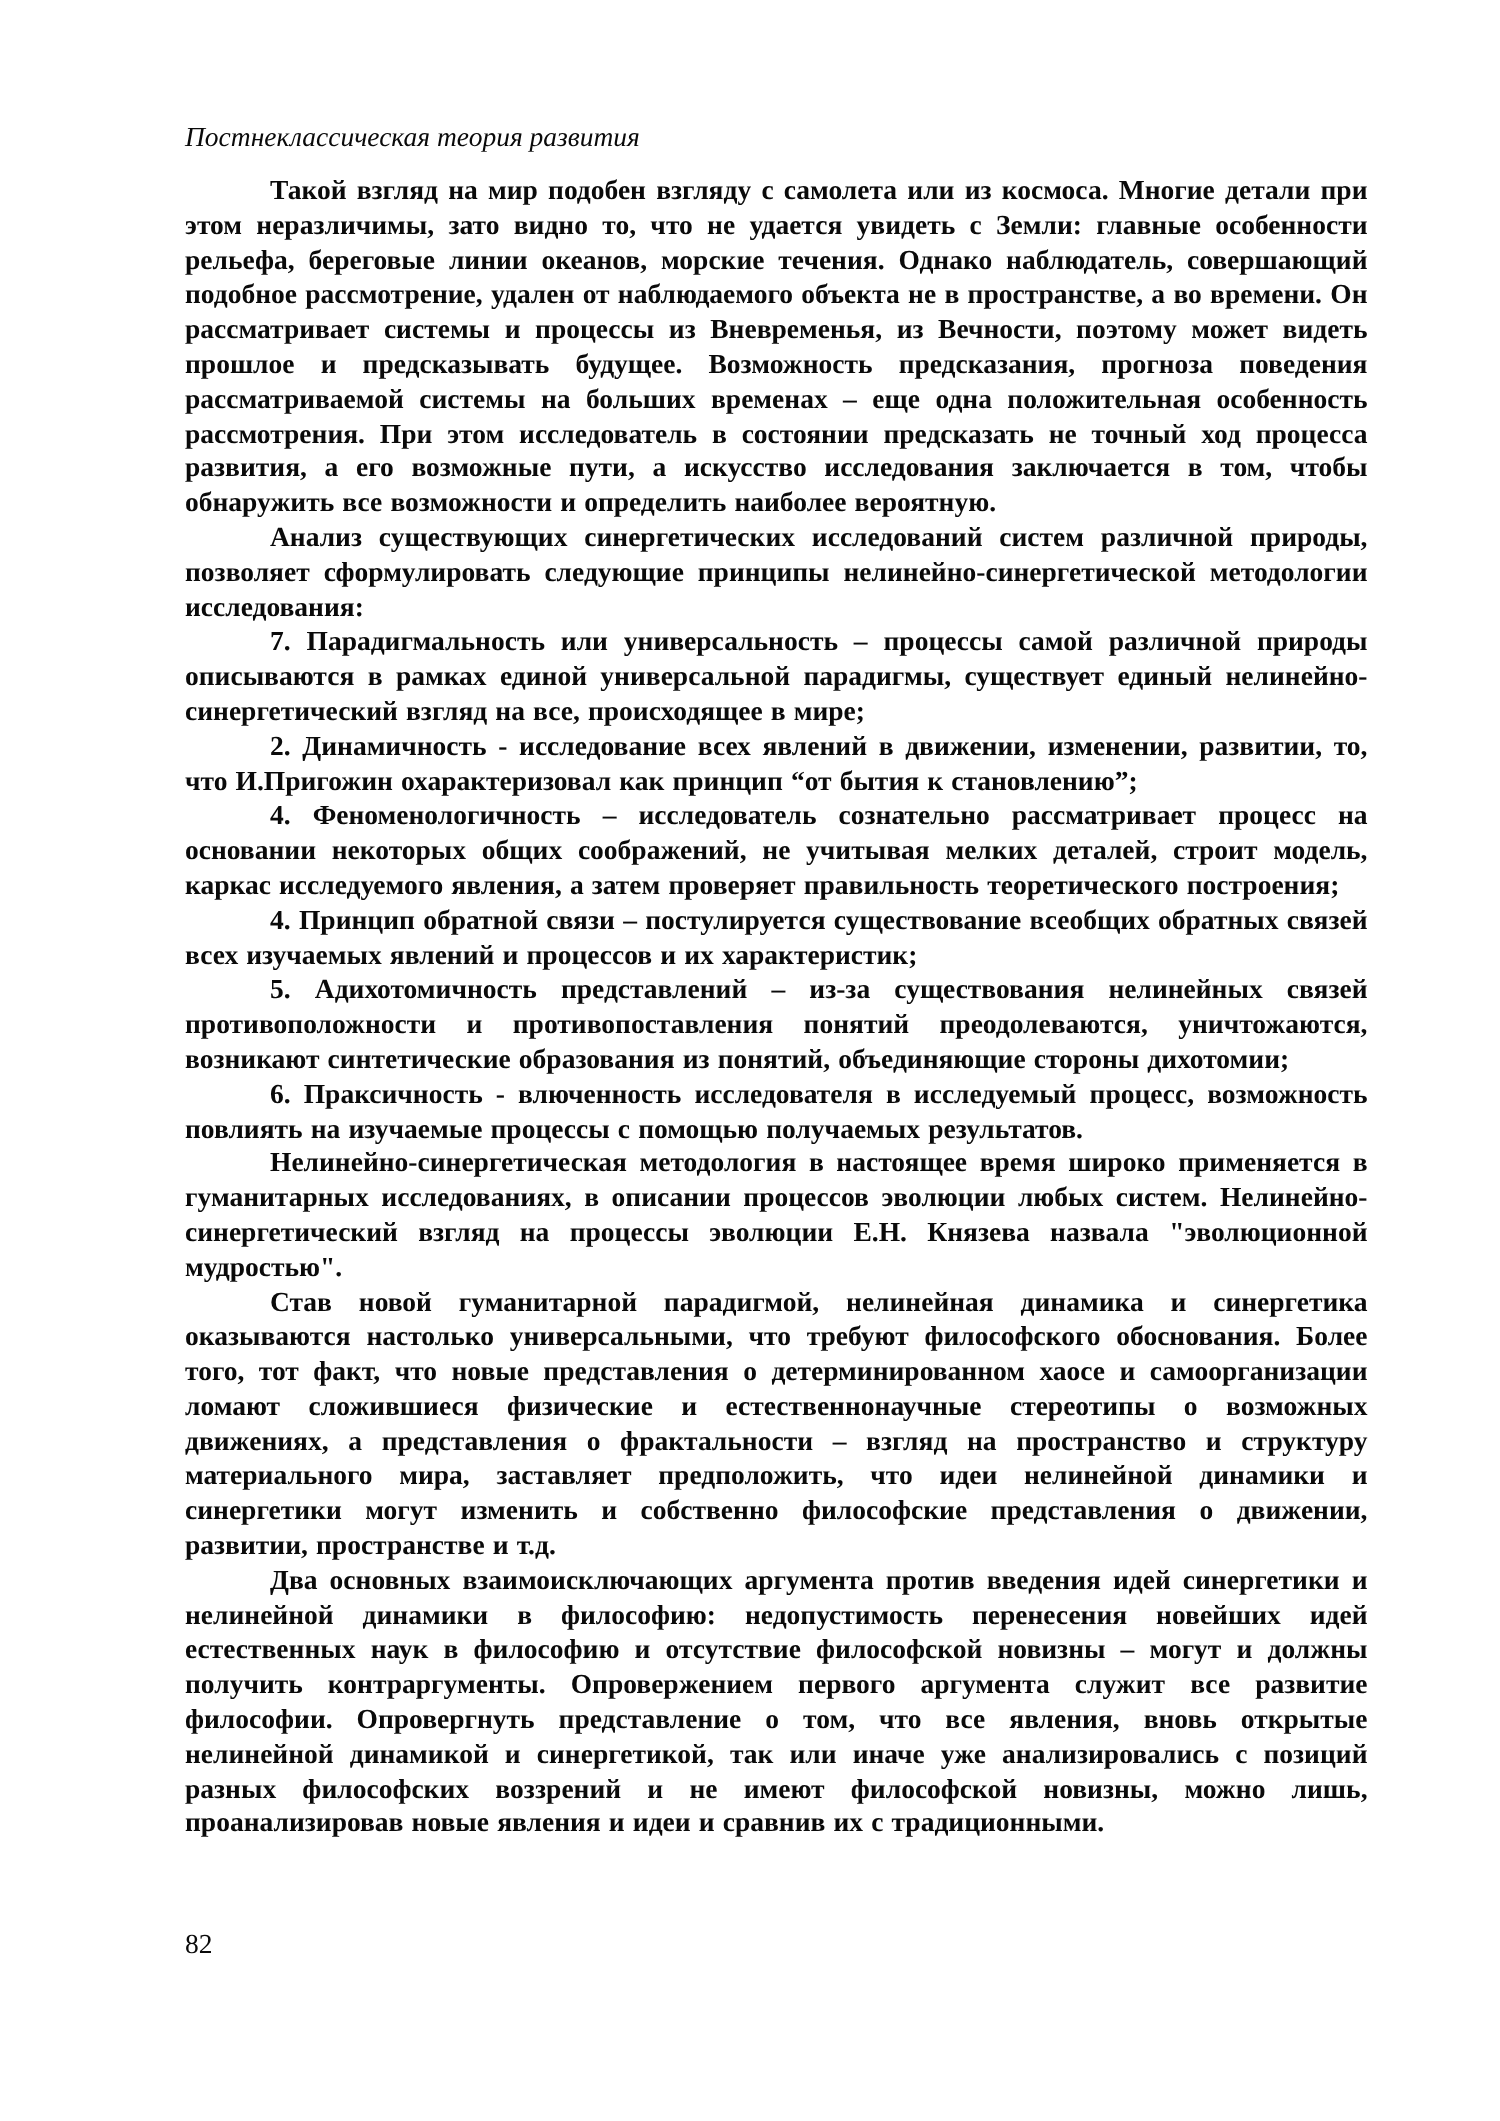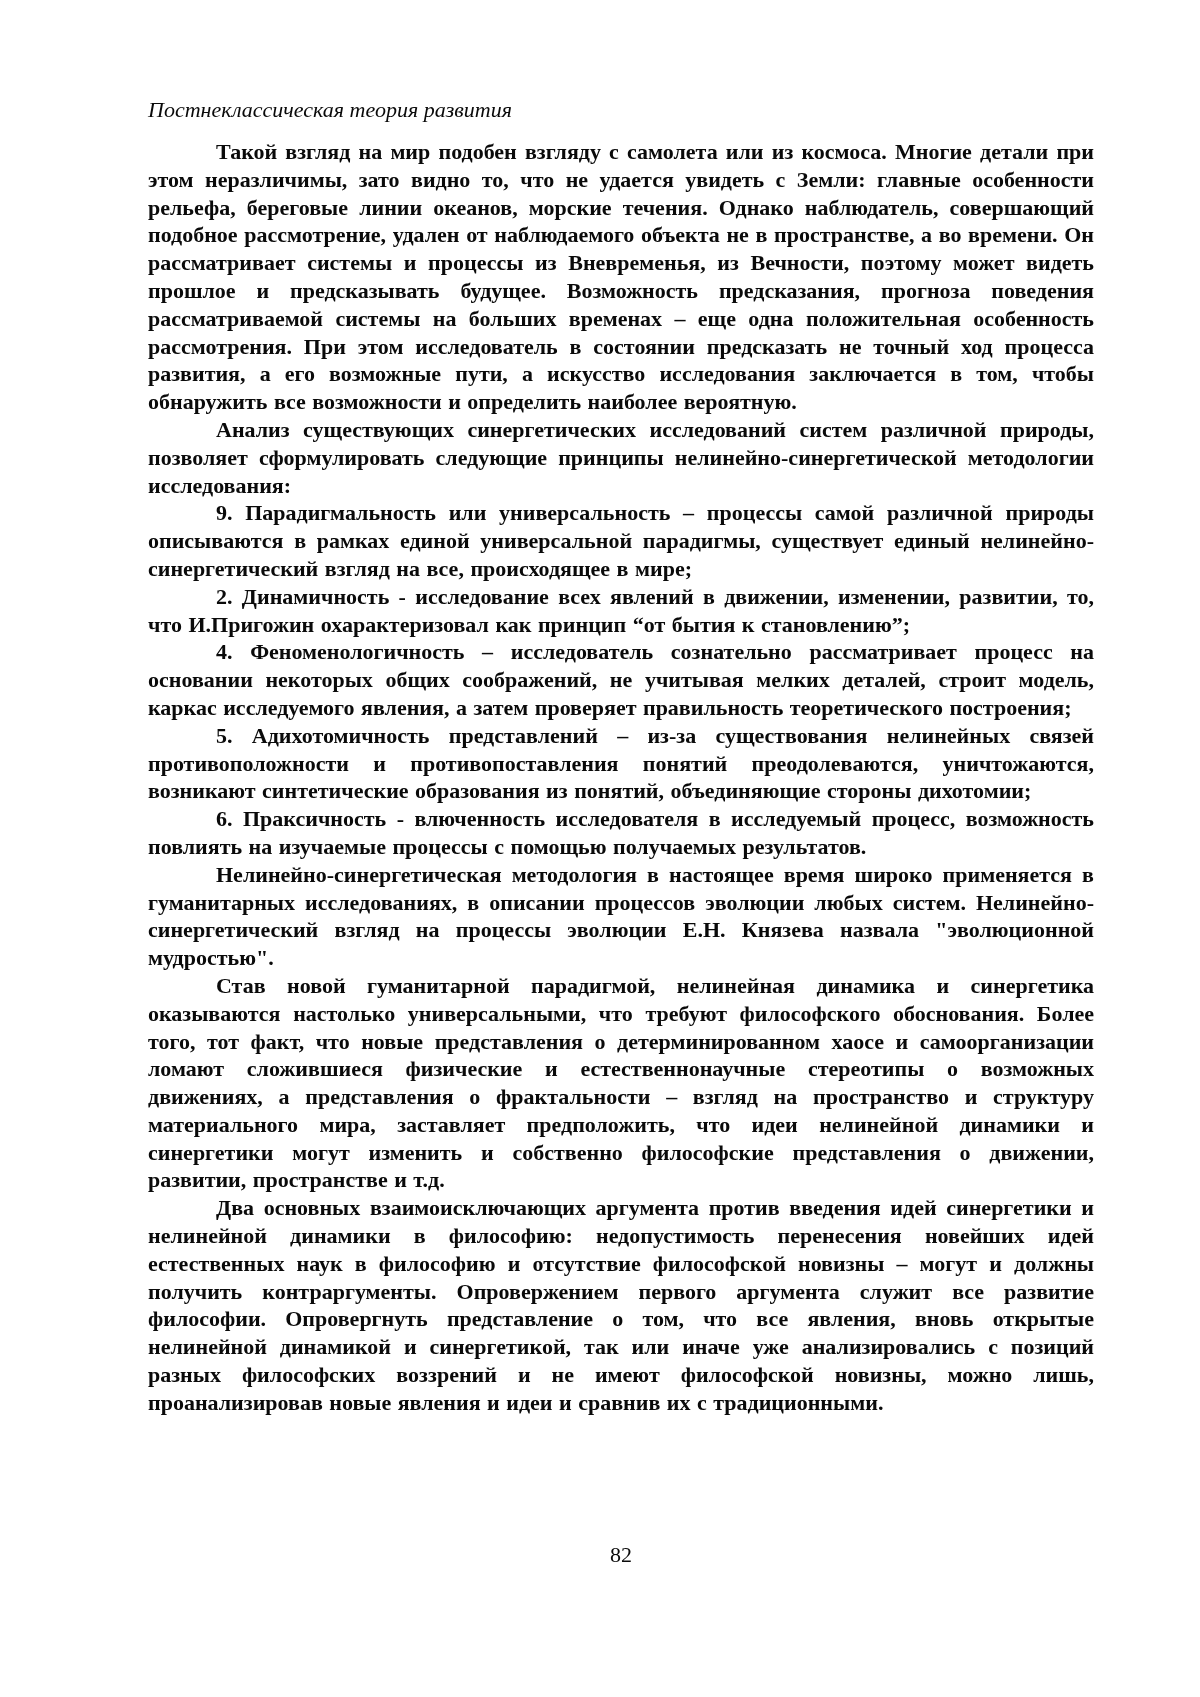--- a/index.html
+++ b/index.html
@@ -40,21 +40,21 @@
   .para {
     margin: 0;
     text-indent: 68px;
     word-spacing: 1px;
   }
   .page-number {
     position: absolute;
     left: 133px;
     top: 1541px;
     width: 946px;
-    text-align: center;
+    text-align: left;
     font-size: 22px;
     line-height: 27px;
   }
   .journal-line {
     position: absolute;
     left: 133px;
     top: 1574px;
     font-size: 22px;
     line-height: 27px;
     white-space: nowrap;
@@ -63,23 +63,24 @@
 </head>
 <body>
 
 <div class="page">
 
   <div class="running-title">Постнеклассическая теория развития</div>
 
   <div class="body-text">
     <p class="para">Такой взгляд на мир подобен взгляду с самолета или из космоса. Многие детали при этом неразличимы, зато видно то, что не удается увидеть с Земли: главные особенности рельефа, береговые линии океанов, морские течения. Однако наблюдатель, совершающий подобное рассмотрение, удален от наблюдаемого объекта не в пространстве, а во времени. Он рассматривает системы и процессы из Вневременья, из Вечности, поэтому может видеть прошлое и предсказывать будущее. Возможность предсказания, прогноза поведения рассматриваемой системы на больших временах – еще одна положительная особенность рассмотрения. При этом исследователь в состоянии предсказать не точный ход процесса развития, а его возможные пути, а искусство исследования заключается в том, чтобы обнаружить все возможности и определить наиболее вероятную.</p>
     <p class="para">Анализ существующих синергетических исследований систем различной природы, позволяет сформулировать следующие принципы нелинейно-синергетической методологии исследования:</p>
-    <p class="para">9. Парадигмальность или универсальность – процессы самой различной природы описываются в рамках единой универсальной парадигмы, существует единый нелинейно-синергетический взгляд на все, происходящее в мире;</p>
+    <p class="para">7. Парадигмальность или универсальность – процессы самой различной природы описываются в рамках единой универсальной парадигмы, существует единый нелинейно-синергетический взгляд на все, происходящее в мире;</p>
     <p class="para">2. Динамичность - исследование всех явлений в движении, изменении, развитии, то, что И.Пригожин охарактеризовал как принцип “от бытия к становлению”;</p>
     <p class="para">4. Феноменологичность – исследователь сознательно рассматривает процесс на основании некоторых общих соображений, не учитывая мелких деталей, строит модель, каркас исследуемого явления, а затем проверяет правильность теоретического построения;</p>
+    <p class="para">4. Принцип обратной связи – постулируется существование всеобщих обратных связей всех изучаемых явлений и процессов и их характеристик;</p>
     <p class="para">5. Адихотомичность представлений – из-за существования нелинейных связей противоположности и противопоставления понятий преодолеваются, уничтожаются, возникают синтетические образования из понятий, объединяющие стороны дихотомии;</p>
     <p class="para">6. Праксичность - влюченность исследователя в исследуемый процесс, возможность повлиять на изучаемые процессы с помощью получаемых результатов.</p>
     <p class="para">Нелинейно-синергетическая методология в настоящее время широко применяется в гуманитарных исследованиях, в описании процессов эволюции любых систем. Нелинейно-синергетический взгляд на процессы эволюции Е.Н. Князева назвала "эволюционной мудростью".</p>
     <p class="para">Став новой гуманитарной парадигмой, нелинейная динамика и синергетика оказываются настолько универсальными, что требуют философского обоснования. Более того, тот факт, что новые представления о детерминированном хаосе и самоорганизации ломают сложившиеся физические и естественнонаучные стереотипы о возможных движениях, а представления о фрактальности – взгляд на пространство и структуру материального мира, заставляет предположить, что идеи нелинейной динамики и синергетики могут изменить и собственно философские представления о движении, развитии, пространстве и т.д.</p>
     <p class="para">Два основных взаимоисключающих аргумента против введения идей синергетики и нелинейной динамики в философию: недопустимость перенесения новейших идей естественных наук в философию и отсутствие философской новизны – могут и должны получить контраргументы. Опровержением первого аргумента служит все развитие философии. Опровергнуть представление о том, что все явления, вновь открытые нелинейной динамикой и синергетикой, так или иначе уже анализировались с позиций разных философских воззрений и не имеют философской новизны, можно лишь, проанализировав новые явления и идеи и сравнив их с традиционными.</p>
   </div>
 
   <div class="page-number">82</div>
 
 

